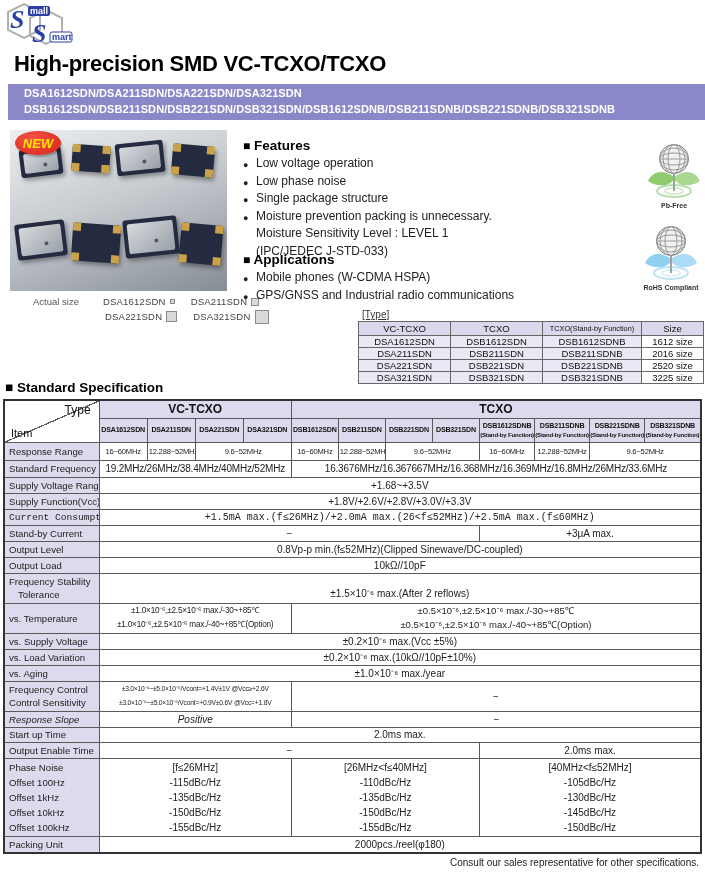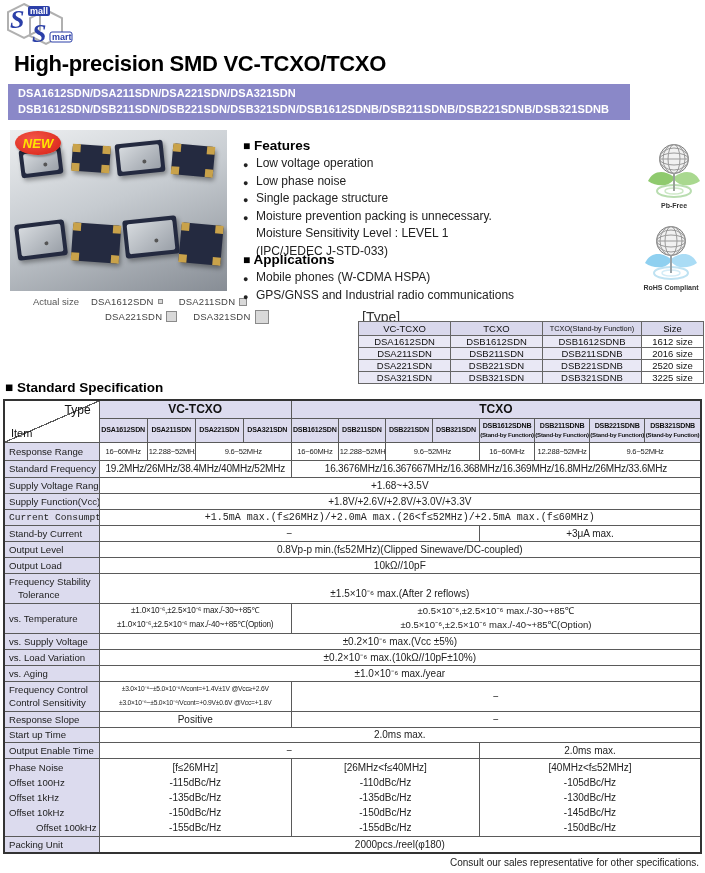--- a/index.html
+++ b/index.html
@@ -2,53 +2,53 @@
 <html><head>
 <meta charset="utf-8">
 <style>
   * { box-sizing: border-box; margin: 0; padding: 0; }
   html,body { background:#fff; }
   body { width:705px; height:873px; position:relative; font-family:"Liberation Sans", sans-serif; color:#111; overflow:hidden; }
 
   
   .logo { position:absolute; left:6px; top:2px; width:72px; height:46px; }
   .page-title { position:absolute; left:14px; top:51px; font-size:22px; font-weight:bold; letter-spacing:-0.3px; color:#000; }
-  .banner { position:absolute; left:8px; top:84px; width:622px; background:#8a88c8; color:#fff; font-size:11px; font-weight:bold; line-height:15.5px; padding:2px 4px 3px 10px; letter-spacing:0.1px; }
+  .banner { position:absolute; left:8px; top:84px; width:697px; background:#8a88c8; color:#fff; font-size:11px; font-weight:bold; line-height:15.5px; padding:2px 4px 3px 16px; letter-spacing:0.1px; }
 
   
   .photo { position:absolute; left:10px; top:130px; width:217px; height:161px;
            background:linear-gradient(160deg,#eceef0 0%,#c6cbd0 45%,#878d95 100%); }
   .chip { position:absolute; border-radius:3px; background:#242a40; box-shadow:2px 3px 4px rgba(0,0,0,.35); }
   .chip .lid { position:absolute; left:4px; top:4px; right:4px; bottom:4px; background:linear-gradient(145deg,#d6dade,#9aa0a8); border-radius:2px; }
   .chip .dot { position:absolute; width:4px; height:4px; border-radius:50%; background:#555; left:55%; top:55%; }
   .chip .pad { position:absolute; width:8px; height:8px; background:#c9a24a; }
   .new-badge { position:absolute; left:15px; top:131px; width:46px; height:24px; background:radial-gradient(ellipse at 40% 35%,#f4574a,#d61f12); border-radius:50%;
                color:#ffe400; font-weight:bold; font-style:italic; font-size:13px; display:flex; align-items:center; justify-content:center; box-shadow:1px 2px 2px rgba(0,0,0,.3); }
 
   .actual-size { position:absolute; left:33px; top:294px; font-size:9.5px; color:#444; }
   .as-row { display:flex; align-items:center; height:15px; }
-  .as-label { margin-right:12px; color:#555; }
+  .as-label { margin-right:24px; color:#555; }
   .as-name { margin-right:4px; letter-spacing:0.2px; }
   .as-sq { background:#d9d9d9; border:1px solid #8a8a8a; margin-right:16px; display:inline-block; }
   .as-indent { width:72px; }
 
   
   .sec-block { position:absolute; left:243px; width:330px; }
   .sec-heading { font-size:13.5px; font-weight:bold; color:#000; margin-bottom:3px; }
   .sec-heading .sq { font-size:12px; }
   .feat-line { display:flex; font-size:12px; line-height:15.5px; color:#222; }
   .feat-line .bullet { width:13px; font-size:9px; padding-top:2px; }
   .feat-line .bullet.spacer { visibility:hidden; }
 
   
   .comp { position:absolute; width:62px; text-align:center; }
   .comp .clabel { font-size:7px; font-weight:bold; color:#333; margin-top:-2px; }
 
   
-  .type-caption { position:absolute; left:362px; top:309px; font-size:14px; color:#333;text-decoration:underline; }
+  .type-caption { position:absolute; left:362px; top:309px; font-size:10px; color:#333;text-decoration:underline; }
   .type-table-wrap { position:absolute; left:358px; top:321px; }
   table { border-collapse:collapse; table-layout:fixed; }
   .ttable { width:345px; border:1.5px solid #444; }
   .ttable th, .ttable td { border:1px solid #666; text-align:center; overflow:hidden; white-space:nowrap; }
   .ttable th { background:#d9d8ec; font-weight:normal; font-size:9.5px; height:14px; }
   .ttable th.small { font-size:7.3px; }
   .ttable td { font-size:9.5px; height:12px; }
   .ttable td.model { background:#e9e8f5; }
 
   
@@ -435,41 +435,41 @@
           <td class="lbl">
             <div class="ln">Frequency Control</div>
             <div class="ln">Control Sensitivity</div>
           </td>
           <td class="val f7" colspan="4">
             <div>±3.0×10⁻⁶~±5.0×10⁻⁶/Vcont=+1.4V±1V  @Vcc≥+2.6V</div>
             <div>±3.0×10⁻⁶~±5.0×10⁻⁶/Vcont=+0.9V±0.6V  @Vcc=+1.8V</div>
           </td>
           <td class="val" colspan="8">−</td>
         </tr>
-        <tr style="height: 16px;">
+        <tr style="height: 16px; font-style: italic;">
           <td class="lbl">Response Slope</td>
           <td class="val" colspan="4">Positive</td>
           <td class="val" colspan="8">−</td>
         </tr>
         <tr style="height: 15px;">
           <td class="lbl">Start up Time</td>
           <td class="val" colspan="12">2.0ms max.</td>
         </tr>
         <tr style="height: 16px;">
           <td class="lbl">Output Enable Time</td>
           <td class="val" colspan="8">−</td>
           <td class="val" colspan="4">2.0ms max.</td>
         </tr>
         <tr style="height: 78px;">
           <td class="lbl">
             <div class="ln" style="line-height: 15px;">Phase Noise</div>
             <div class="ln" style="line-height: 15px;">Offset 100Hz</div>
             <div class="ln" style="line-height: 15px;">Offset 1kHz</div>
             <div class="ln" style="line-height: 15px;">Offset 10kHz</div>
-            <div class="ln" style="line-height: 15px; text-align: right;">Offset 100kHz</div>
+            <div class="ln" style="line-height: 15px;">Offset 100kHz</div>
           </td>
           <td class="val pn" colspan="4">
             <div>[f≤26MHz]</div>
             <div>-115dBc/Hz</div>
             <div>-135dBc/Hz</div>
             <div>-150dBc/Hz</div>
             <div>-155dBc/Hz</div>
           </td>
           <td class="val pn" colspan="4">
             <div>[26MHz&lt;f≤40MHz]</div>

